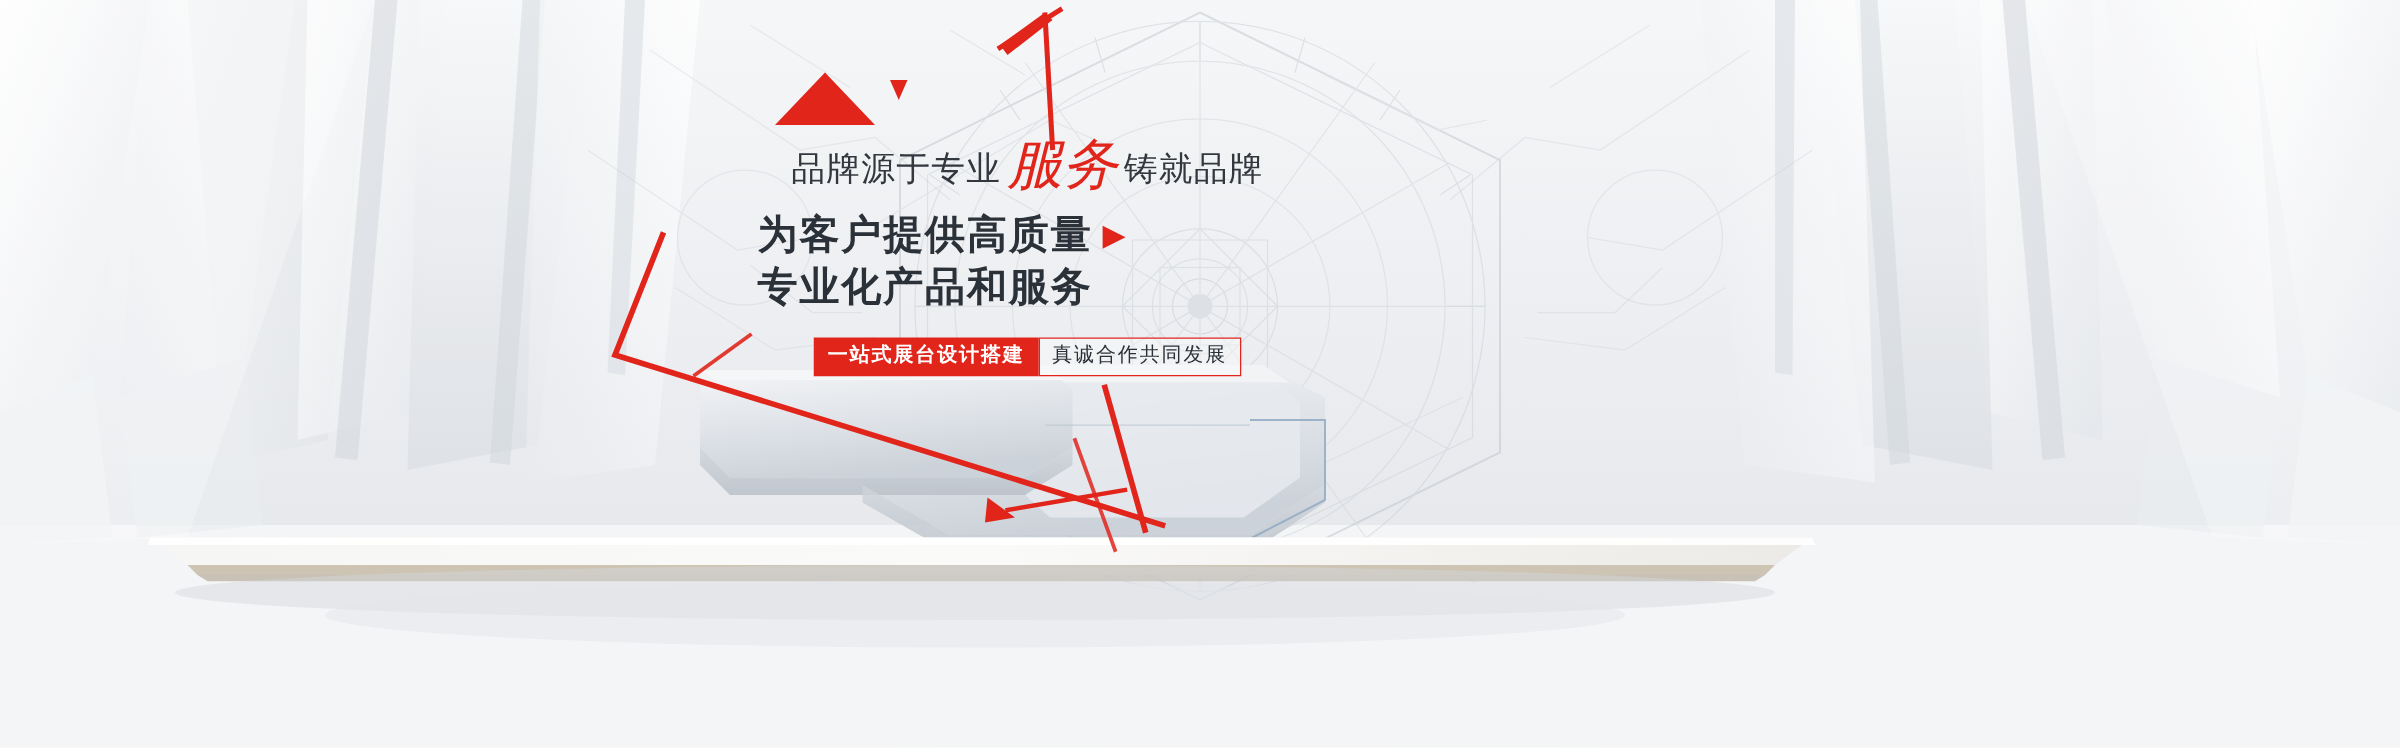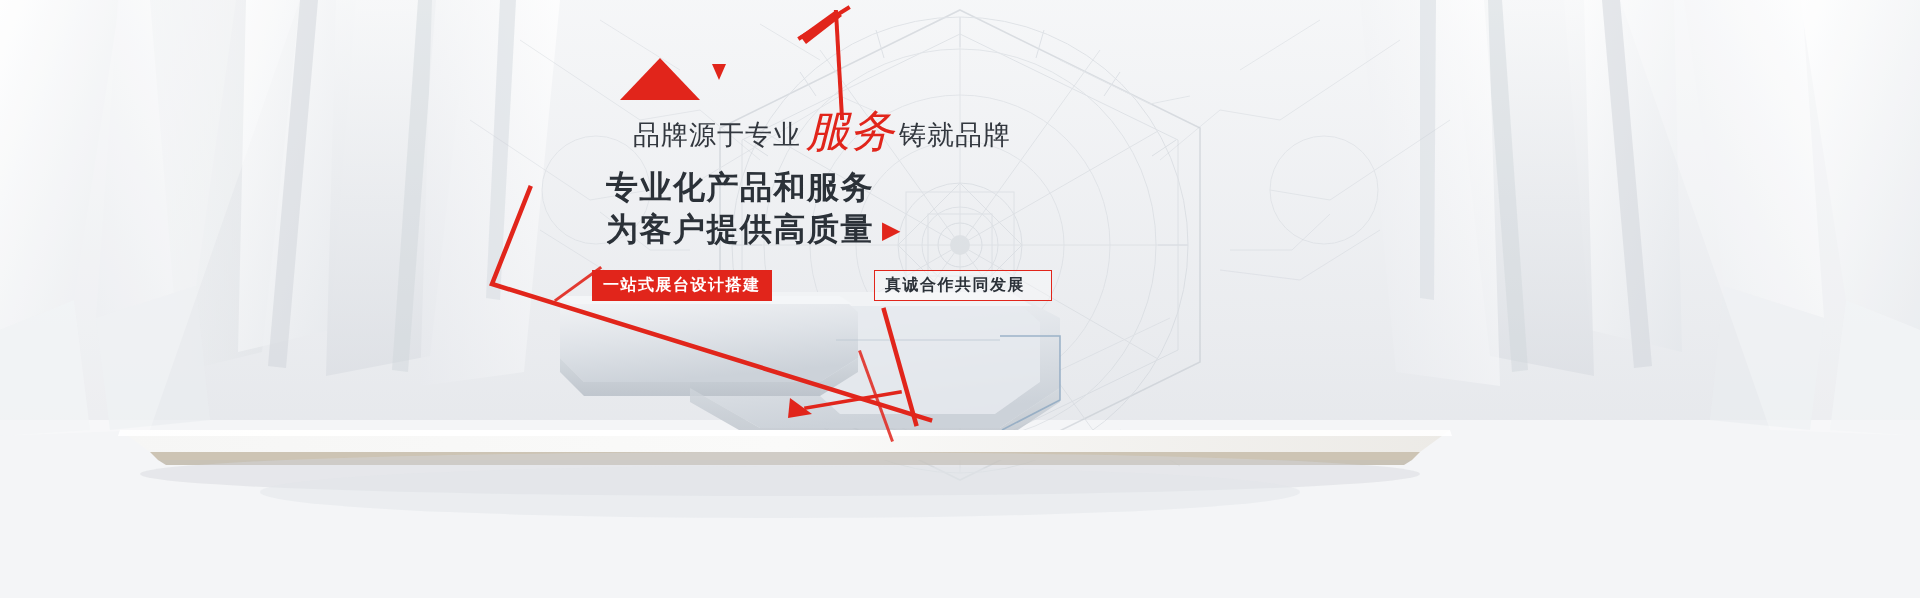--- a/index.html
+++ b/index.html
@@ -41,31 +41,31 @@
     font-size:32px;font-weight:bold;color:#2b3138;
     letter-spacing:1.5px;line-height:1.32;
     white-space:nowrap;text-align:left;margin-left:14px;
   }
   .headline .arrow{
     display:inline-block;color:#e1251b;font-size:24px;
     vertical-align:2px;margin-left:8px;letter-spacing:0;
   }
 
   .badges{
-    display:flex;justify-content:space-between;align-items:stretch;
+    display:flex;justify-content:center;align-items:stretch;
     margin-top:20px;white-space:nowrap;
   }
   .badge-solid{
     background:#e1251b;color:#fff;font-size:16px;font-weight:bold;
     padding:5px 11px 6px 11px;letter-spacing:1.5px;line-height:1.25;
   }
   .badge-outline{
     border:1.5px solid #e1251b;color:#2b3138;background:rgba(255,255,255,.35);
-    font-size:16px;font-weight:bold;
-    padding:4px 26px 5px 10px;letter-spacing:1.5px;line-height:1.25;
+    font-size:16px;font-weight:normal;
+    padding:4px 10px 5px 10px;letter-spacing:1.5px;line-height:1.25;
   }
 </style>
 </head>
 <body>
 
 <div id="banner">
 
   <div class="bgwrap">
 
     <svg width="1920" height="598" viewBox="0 0 1920 598" style="position:absolute;left:0;top:0;">
@@ -253,24 +253,24 @@
 
   <div class="textblock">
 
     <div class="tagline">
       <span class="tag-dark">品牌源于专业</span>
       <span class="tag-red">服务</span>
       <span class="tag-dark">铸就品牌</span>
     </div>
 
     <div class="headline">
-      <div>专业化产品和服务</div>
       <div>
         <span>为客户提供高质量</span><span class="arrow">▶</span>
       </div>
+      <div>专业化产品和服务</div>
     </div>
 
     <div class="badges">
       <div class="badge-solid">一站式展台设计搭建</div>
       <div class="badge-outline">真诚合作共同发展</div>
     </div>
 
   </div>
 </div>
 

